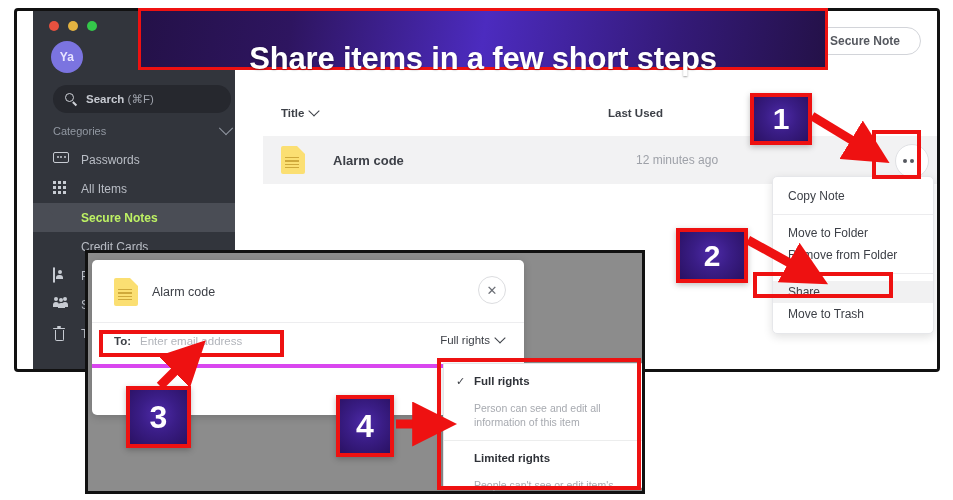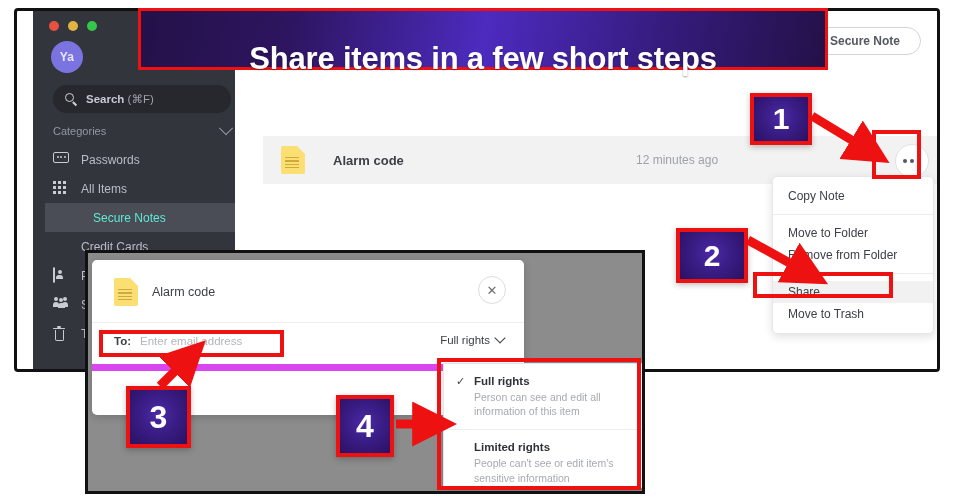--- a/index.html
+++ b/index.html
@@ -55,21 +55,21 @@
     position:absolute;left:20px;top:114px;width:178px;
     display:flex;align-items:center;justify-content:space-between;
     color:#9298a2;font-size:11px;
   }
   .chev{width:9px;height:9px;border-right:1.6px solid #9298a2;border-bottom:1.6px solid #9298a2;transform:rotate(45deg) translate(-2px,-2px);}
   .nav{position:absolute;left:0;top:134px;width:218px;}
   .nav-item{
     height:29px;display:flex;align-items:center;gap:12px;padding-left:20px;
     color:#b9bdc5;font-size:12px;box-sizing:border-box;
   }
-  .nav-item.active{background:#4a4d55;color:#5eead4;font-weight:normal;margin-left:12px;}
+  .nav-item.active{background:#4a4d55;color:#bef264;font-weight:bold;}
   .nav-ico{width:16px;height:16px;flex:none;position:relative;}
   
   .ico-grid{display:grid;grid-template-columns:repeat(3,3px);grid-template-rows:repeat(3,3px);gap:2px;width:13px;height:13px;}
   .ico-grid i{background:#c8ccd3;display:block;}
   
   .ico-pass{width:16px;height:11px;border:1.6px solid #c8ccd3;border-radius:2px;box-sizing:border-box;display:flex;align-items:center;justify-content:center;gap:1.5px;}
   .ico-pass i{width:2px;height:2px;background:#c8ccd3;border-radius:50%;}
   
   .ico-note{width:12px;height:15px;background:#ffffff;border-radius:1px;position:relative;}
   .ico-note::after{content:"";position:absolute;right:0;top:0;border-left:5px solid transparent;border-top:5px solid #4a4d55;}
@@ -161,40 +161,40 @@
     background:#fbdf72;border-radius:2px;
   }
   .sd-note::after{content:"";position:absolute;right:0;top:0;border-left:8px solid transparent;border-top:8px solid #ffffff;}
   .sd-title{position:absolute;left:60px;top:25px;font-size:12.5px;color:#3d4047;}
   .sd-close{
     position:absolute;right:18px;top:16px;width:26px;height:26px;border-radius:50%;
     border:1px solid #dcdde0;background:#fff;
     display:flex;align-items:center;justify-content:center;
     color:#6c6f76;font-size:13px;
   }
-  .sd-torow{position:absolute;left:0;top:62px;right:0;height:42px;border-bottom:7px solid #d946ef;padding-left:44px;}
+  .sd-torow{position:absolute;left:0;top:62px;right:0;height:42px;border-bottom:4px solid #d946ef;padding-left:44px;}
   .to-lbl{position:absolute;left:22px;top:13px;font-size:11.5px;font-weight:bold;color:#3d4047;}
   .to-input{position:absolute;left:48px;top:13px;font-size:11.5px;color:#b2b5bb;text-align:center;}
   .rights-sel{
     position:absolute;right:20px;top:12px;display:flex;align-items:center;gap:6px;
     font-size:11.5px;color:#3d4047;
   }
   .rights-sel .dn{width:7px;height:7px;border-right:1.6px solid #3d4047;border-bottom:1.6px solid #3d4047;transform:rotate(45deg) translate(-1.5px,-1.5px);}
 
   
   .rights-dd{
     position:absolute;left:355px;top:110px;width:200px;height:125px;
     background:#ffffff;border:1px solid #e4e5e8;
     box-shadow:0 3px 10px rgba(0,0,0,.15);
     box-sizing:border-box;
   }
   .dd-opt{position:relative;padding:11px 14px 11px 30px;}
   .dd-opt .chk{position:absolute;left:12px;top:11px;color:#3d4047;font-size:11px;}
   .dd-name{font-size:11.5px;font-weight:bold;color:#2f3238;}
-  .dd-desc{font-size:10.5px;color:#a7aab0;line-height:1.35;margin-top:3px;}
+  .dd-desc{font-size:10.5px;color:#a7aab0;line-height:1.35;margin-top:14px;}
   .dd-sep{height:1px;background:#eceded;}
 
   
   .ann{position:absolute;left:0;top:0;width:953px;height:500px;pointer-events:none;}
   .banner{
     position:absolute;left:138px;top:8px;width:690px;height:62px;
     background:linear-gradient(100deg,#241148 0%,#2e1560 22%,#4c2bbf 50%,#341a78 78%,#241148 100%);
     border:3px solid #ee1111;box-sizing:border-box;
     display:flex;align-items:center;justify-content:center;
   }
@@ -296,20 +296,27 @@
           <span>Trash</span>
         </div>
       </div>
     </div>
 
     <div class="content">
       <div class="topbar">
         <div class="add-btn">Add Secure Note</div>
       </div>
 
+      <div class="list-head">
+        <div class="col-title">
+          <span>Title</span>
+          <span class="sortchev"></span>
+        </div>
+        <div class="col-last">Last Used</div>
+      </div>
 
       <div class="row">
         <span class="note-ico">
           <span class="note-lines">
               <i></i>
               <i></i>
               <i></i>
               <i></i>
             </span>
         </span>

